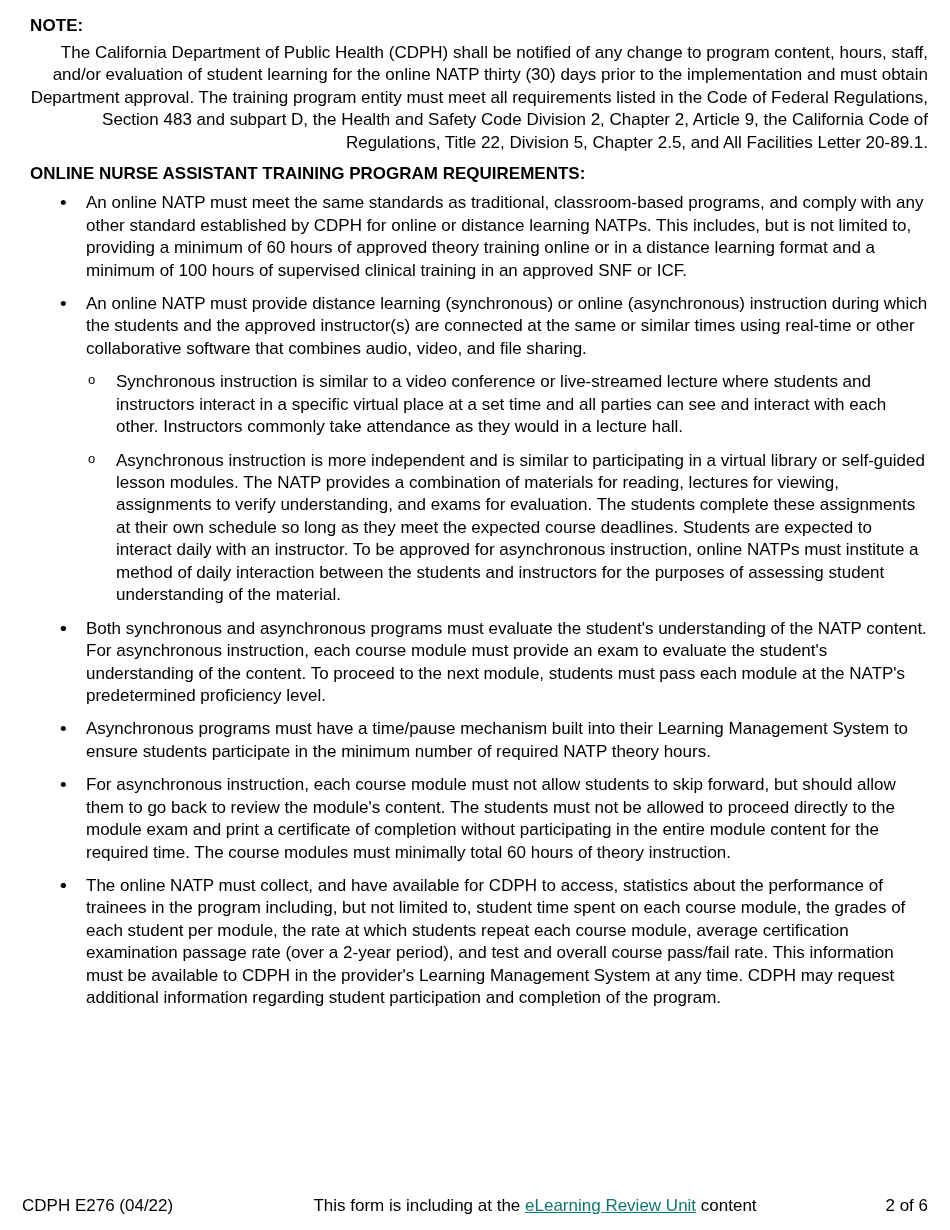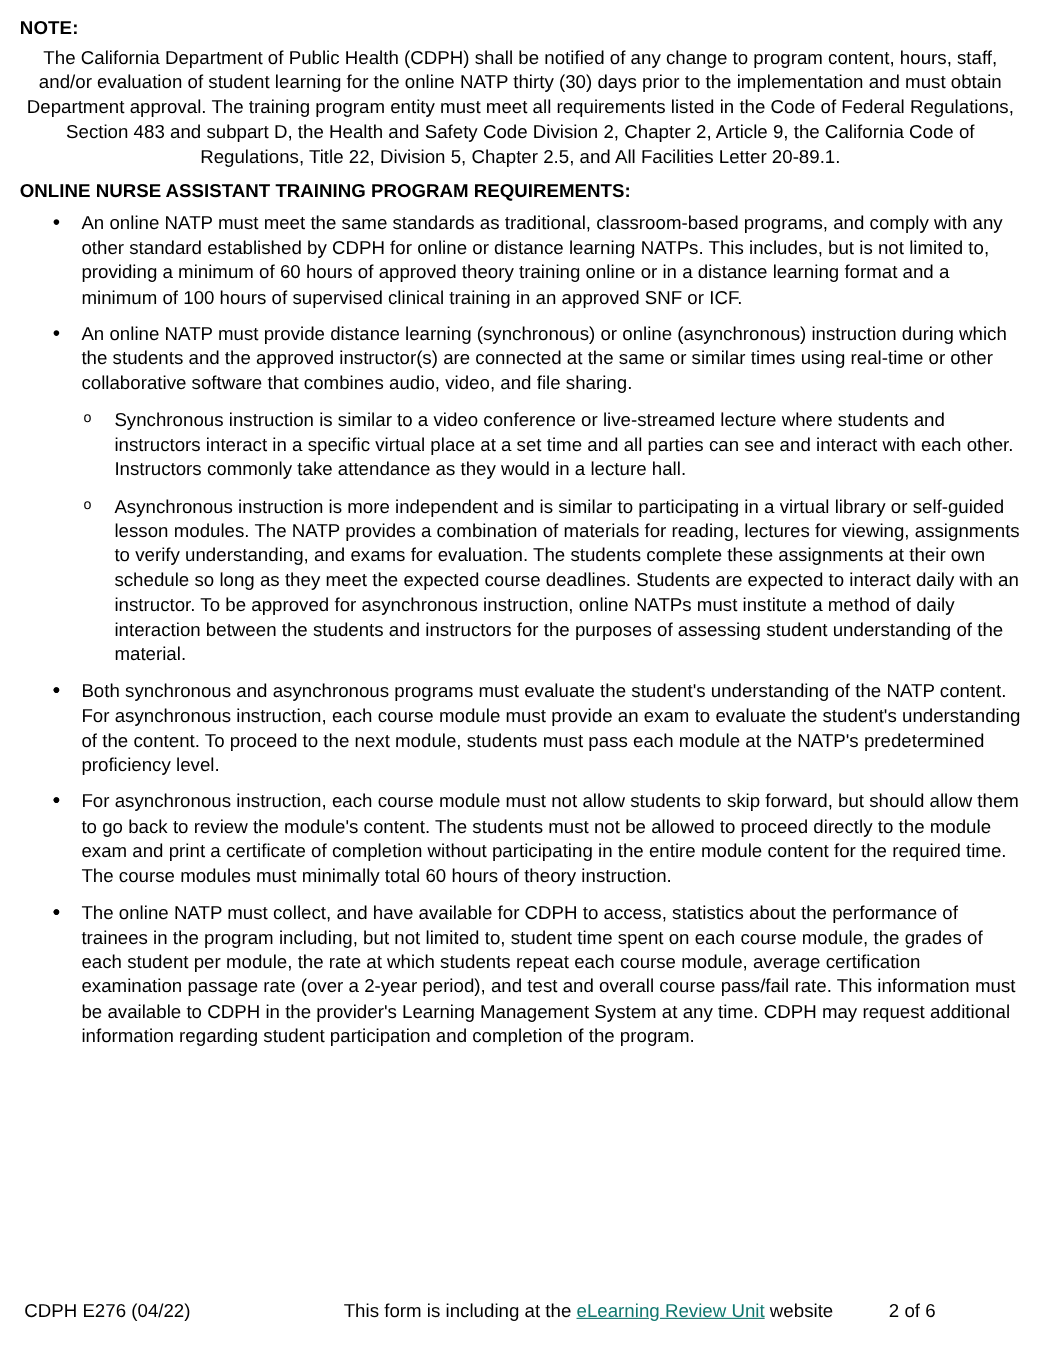--- a/index.html
+++ b/index.html
@@ -12,33 +12,33 @@
     background: #ffffff;
     font-family: "Liberation Sans", sans-serif;
     color: #000000;
     position: relative;
   }
   .page {
     position: relative;
     width: 950px;
     height: 1230px;
     box-sizing: border-box;
-    padding: 10px 22px 0 18px;
+    padding: 10px 22px 0 30px;
   }
   .note-heading {
     font-size: 17px;
     font-weight: bold;
     margin: 6px 0 6px 0;
     letter-spacing: 0.1px;
   }
   .para {
     font-size: 17px;
     line-height: 1.32;
     margin: 0 0 10px 0;
-    text-align: center;
+    text-align: right;
   }
   .section-heading {
     font-size: 17px;
     font-weight: bold;
     margin: 6px 0 8px 0;
   }
   ul.bullets {
     list-style: none;
     margin: 0;
     padding: 0 0 0 0;
@@ -72,38 +72,39 @@
   ul.sub-bullets > li > .bullet-mark-o {
     position: absolute;
     left: 2px;
     top: 0px;
     font-size: 13px;
     line-height: 1.45;
   }
   .footer {
     position: absolute;
     left: 0;
-    bottom: 28px;
+    bottom: 14px;
     width: 950px;
     box-sizing: border-box;
     padding: 0 22px;
     display: flex;
     align-items: baseline;
     font-size: 17px;
   }
   .footer-left {
     width: 240px;
     text-align: left;
   }
   .footer-center {
     flex: 1;
     text-align: center;
   }
   .footer-right {
     width: 120px;
+    text-align: right;
   }
   .footer-link {
     color: #0f766e;
     text-decoration: underline;
   }
 </style>
 </head>
 <body>
 
 <div class="page">
@@ -140,37 +141,38 @@
       <span class="bullet-mark">•</span>
     </li>
 
     <li>
       <span class="bullet-mark">•</span>
       <span>Both synchronous and asynchronous programs must evaluate the student's understanding of the NATP content. For asynchronous instruction, each course module must provide an exam to evaluate the student's understanding of the content. To proceed to the next module, students must pass each module at the NATP's predetermined proficiency level.</span>
     </li>
 
     <li>
       <span class="bullet-mark">•</span>
+      <span>Asynchronous programs must have a time/pause mechanism built into their Learning Management System to ensure students participate in the minimum number of required NATP theory hours.</span>
     </li>
 
     <li>
       <span class="bullet-mark">•</span>
       <span>For asynchronous instruction, each course module must not allow students to skip forward, but should allow them to go back to review the module's content. The students must not be allowed to proceed directly to the module exam and print a certificate of completion without participating in the entire module content for the required time. The course modules must minimally total 60 hours of theory instruction.</span>
     </li>
 
     <li>
       <span class="bullet-mark">•</span>
     </li>
 
     <li>
       <span class="bullet-mark">•</span>
       <span>The online NATP must collect, and have available for CDPH to access, statistics about the performance of trainees in the program including, but not limited to, student time spent on each course module, the grades of each student per module, the rate at which students repeat each course module, average certification examination passage rate (over a 2-year period), and test and overall course pass/fail rate. This information must be available to CDPH in the provider's Learning Management System at any time. CDPH may request additional information regarding student participation and completion of the program.</span>
     </li>
 
   </ul>
 
   <div class="footer">
     <div class="footer-left">CDPH E276 (04/22)</div>
-    <div class="footer-center"><span>This form is including at the </span><a class="footer-link" href="#">eLearning Review Unit</a><span> website</span></div>
+    <div class="footer-center"><span>This form is including at the </span><a class="footer-link" href="#">eLearning Review Unit</a><span> content</span></div>
     <div class="footer-right">2 of 6</div>
   </div>
 
 </div>
 
 </body></html>

